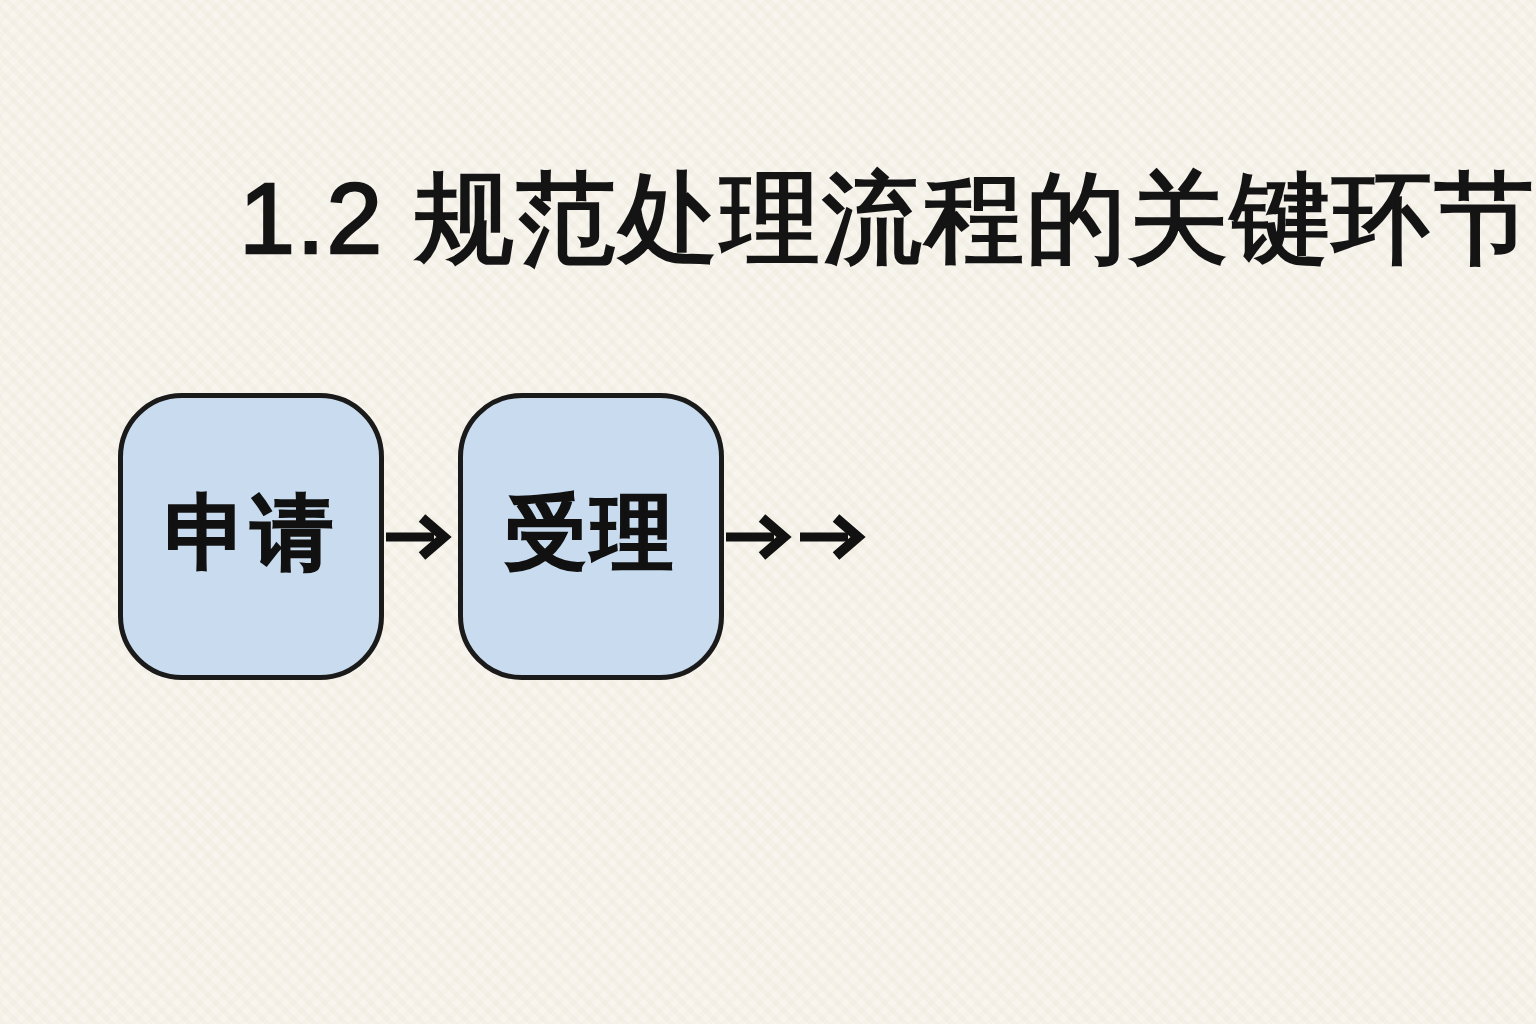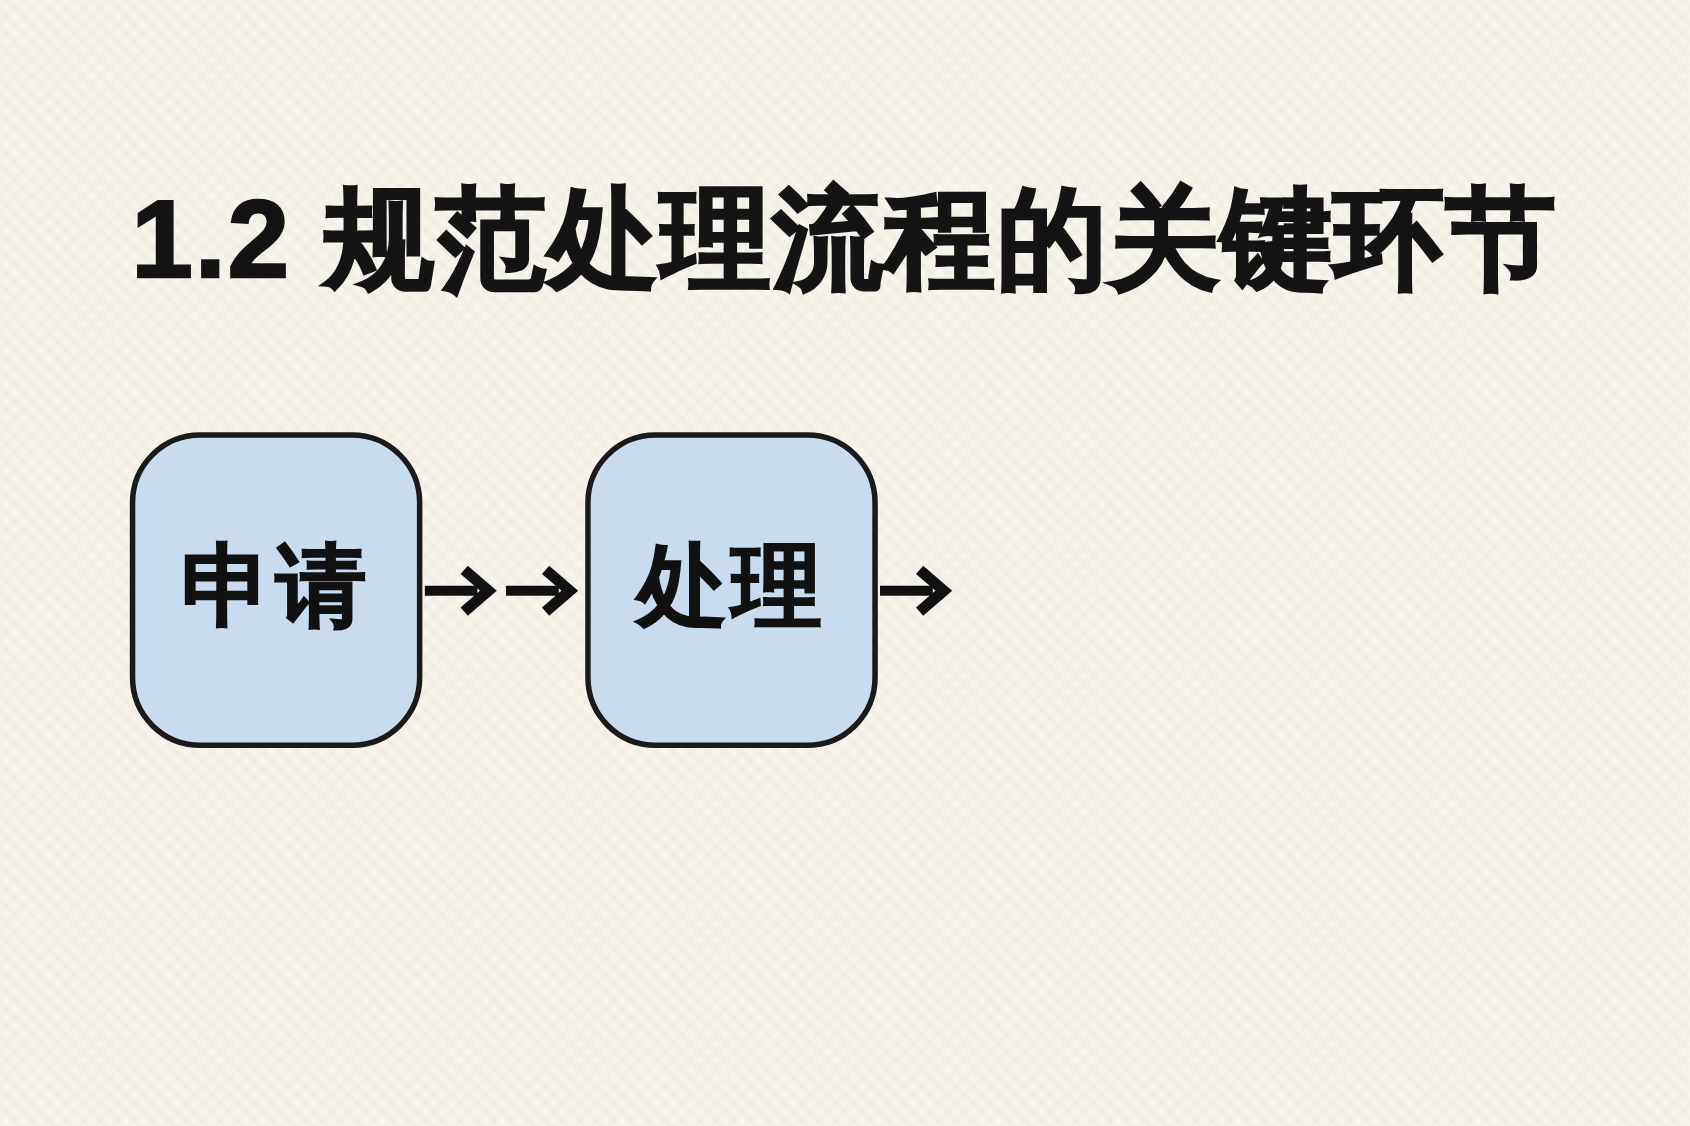--- a/index.html
+++ b/index.html
@@ -18,24 +18,24 @@
       repeating-linear-gradient(-45deg, rgba(225,219,202,0.12) 0 5px, rgba(0,0,0,0) 5px 11px);
     font-family: "Liberation Sans", "DejaVu Sans", sans-serif;
     color: #141414;
   }
 
   .title {
     position: absolute;
     top: 86px;
     left: 0;
     width: 1536px;
-    text-align: center;
+    text-align: right;
     font-size: 100px;
     line-height: 130px;
-    font-weight: 700;
+    font-weight: 400;
     letter-spacing: 2px;
     color: #141414;
     -webkit-text-stroke: 2.5px #141414;
     white-space: nowrap;
   }
 
   .flow-row {
     position: absolute;
     top: 393px;
     left: 118px;
@@ -92,31 +92,31 @@
     <span class="label">申请</span>
   </div>
 
   <div class="arrow">
     <svg width="70" height="64" viewBox="0 0 70 64" aria-hidden="true">
       <path d="M0 32 H48" stroke="#111111" stroke-width="9" fill="none"></path>
       <path d="M36 13 L58 32 L36 51" stroke="#111111" stroke-width="10" fill="none" stroke-linejoin="miter" stroke-linecap="butt"></path>
     </svg>
   </div>
 
+  <div class="flow-box">
+    <span class="label">受理</span>
+  </div>
 
   <div class="arrow">
     <svg width="70" height="64" viewBox="0 0 70 64" aria-hidden="true">
       <path d="M0 32 H48" stroke="#111111" stroke-width="9" fill="none"></path>
       <path d="M36 13 L58 32 L36 51" stroke="#111111" stroke-width="10" fill="none" stroke-linejoin="miter" stroke-linecap="butt"></path>
     </svg>
   </div>
 
-  <div class="flow-box">
-    <span class="label">处理</span>
-  </div>
 
   <div class="arrow">
     <svg width="70" height="64" viewBox="0 0 70 64" aria-hidden="true">
       <path d="M0 32 H48" stroke="#111111" stroke-width="9" fill="none"></path>
       <path d="M36 13 L58 32 L36 51" stroke="#111111" stroke-width="10" fill="none" stroke-linejoin="miter" stroke-linecap="butt"></path>
     </svg>
   </div>
 
 
 </div>

